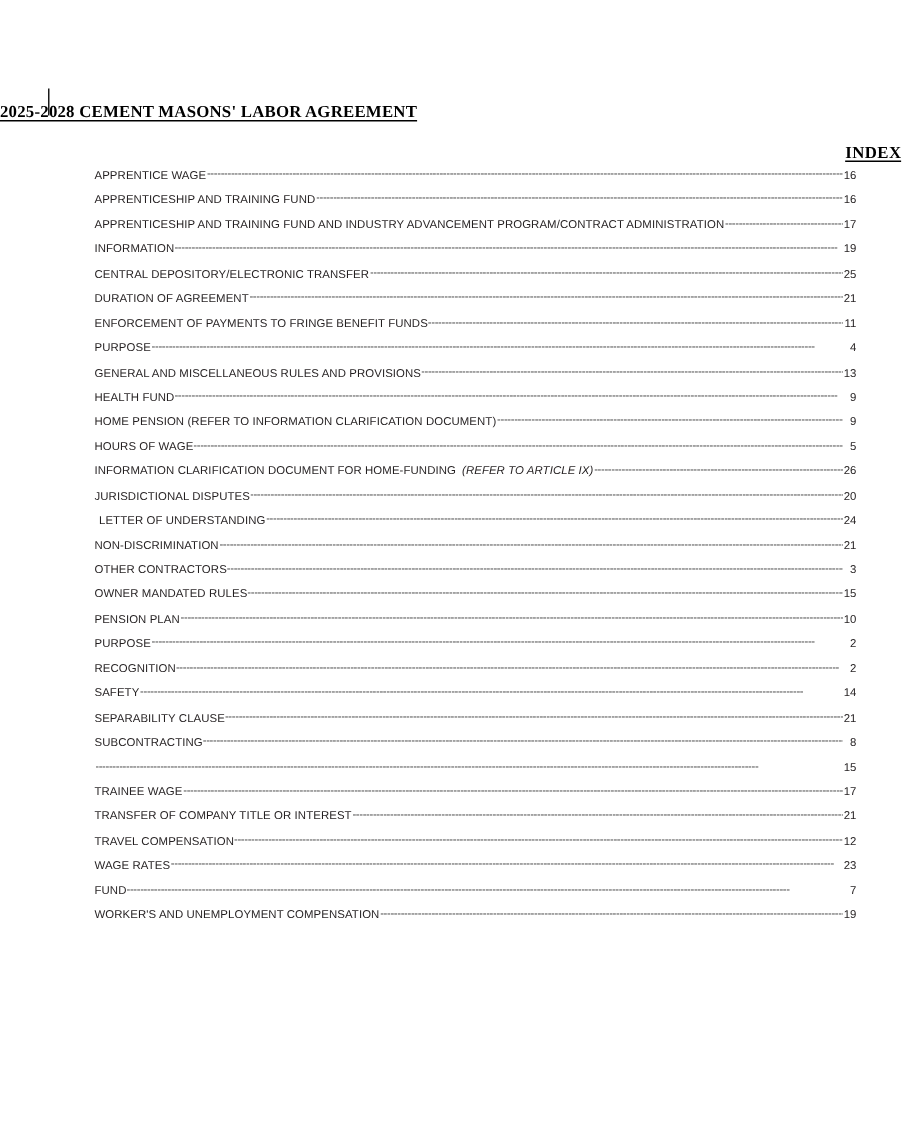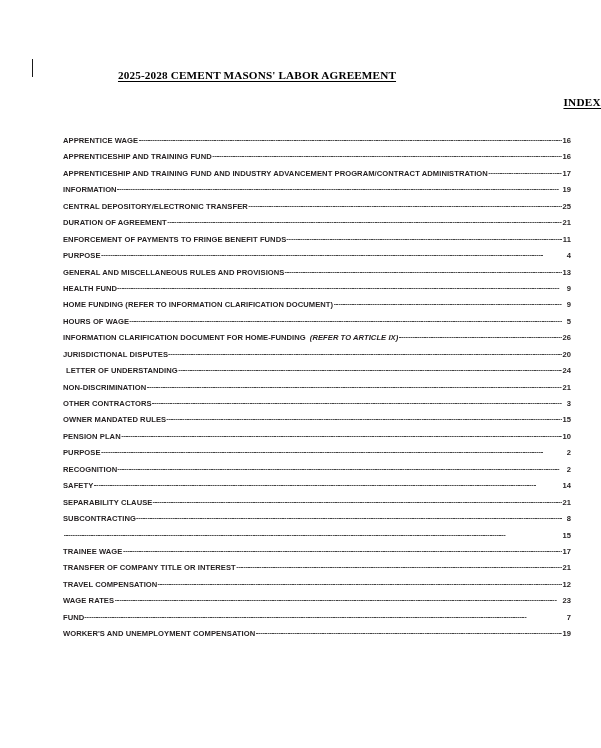--- a/index.html
+++ b/index.html
@@ -29,21 +29,21 @@
     width: 1px;
     height: 18px;
     background: #1a1a1a;
   }
 
   .doc-title {
     position: absolute;
     left: 0;
     top: 69px;
     width: 514px;
-    text-align: center;
+    text-align: left;
     font-family: "Liberation Serif", serif;
     font-weight: bold;
     font-size: 11.2px;
     letter-spacing: 0.15px;
     color: #000000;
   }
   .doc-title span {
     text-decoration: underline;
     text-underline-offset: 2px;
   }
@@ -61,23 +61,22 @@
     color: #000000;
   }
   .index-heading span {
     text-decoration: underline;
     text-underline-offset: 2px;
   }
 
   .index-list {
     position: absolute;
     left: 63px;
-    top: 136px;
+    top: 112px;
     width: 508px;
-    font-weight: bold;
   }
 
   .index-row {
     display: flex;
     align-items: baseline;
     height: 16.45px;
     font-size: 7.6px;
     letter-spacing: 0.06px;
     color: #231f20;
     white-space: nowrap;
@@ -178,21 +177,21 @@
         <span class="entry-title">GENERAL AND MISCELLANEOUS RULES AND PROVISIONS</span>
         <span class="leader"></span>
         <span class="entry-page">13</span>
       </div>
       <div class="index-row gap-none">
         <span class="entry-title">HEALTH FUND</span>
         <span class="leader"></span>
         <span class="entry-page">9</span>
       </div>
       <div class="index-row">
-        <span class="entry-title">HOME FUNDING (REFER TO INFORMATION CLARIFICATION DOCUMENT)</span>
+        <span class="entry-title">HOME PENSION (REFER TO INFORMATION CLARIFICATION DOCUMENT)</span>
         <span class="leader"></span>
         <span class="entry-page">9</span>
       </div>
       <div class="index-row gap-none">
         <span class="entry-title">HOURS OF WAGE</span>
         <span class="leader"></span>
         <span class="entry-page">5</span>
       </div>
       <div class="index-row">
         <span class="entry-title">INFORMATION CLARIFICATION DOCUMENT FOR HOME-FUNDING</span>

